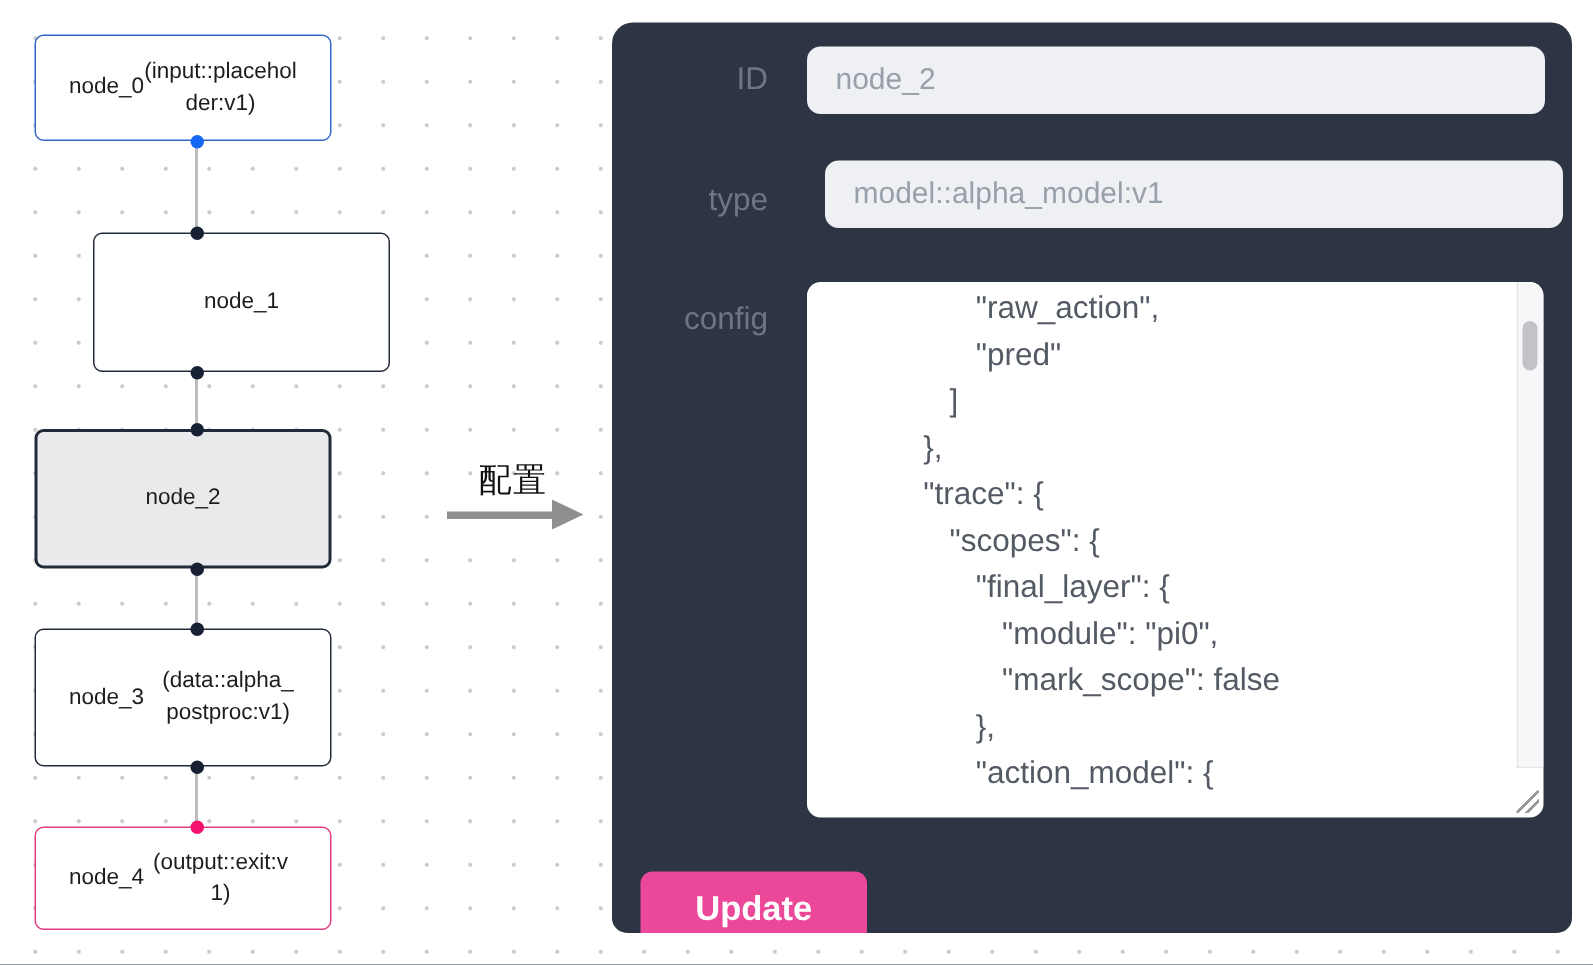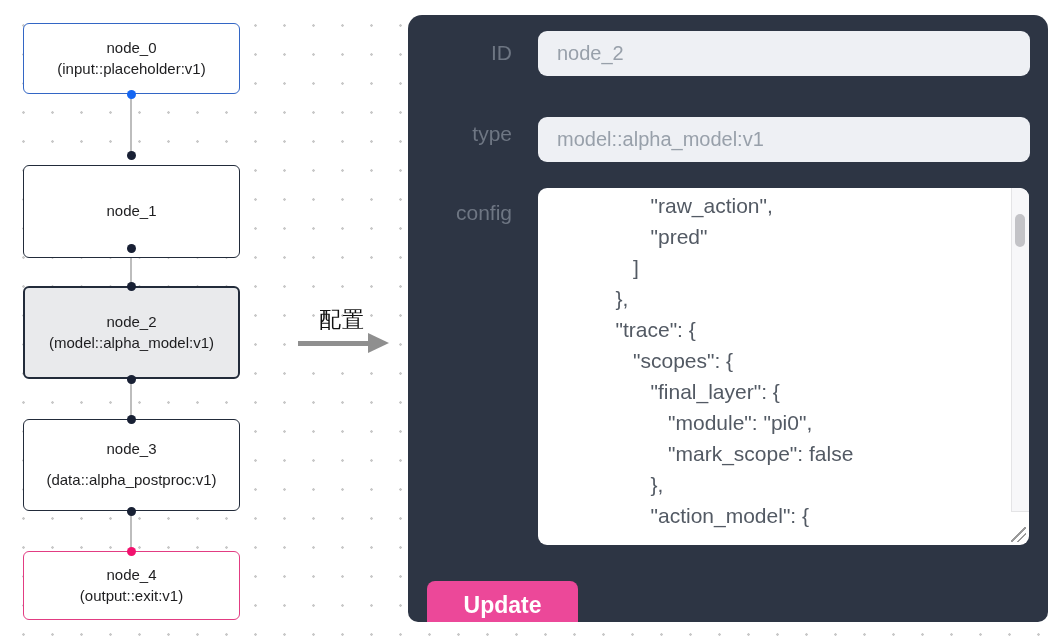--- a/index.html
+++ b/index.html
@@ -5,29 +5,29 @@
   html,body{margin:0;padding:0;}
   body{
     width:1062px;height:643px;position:relative;overflow:hidden;
     background-color:#ffffff;
     background-image:radial-gradient(circle,#c9c9c9 1.1px,transparent 1.5px);
     background-size:29px 29px;background-position:9px 11px;
     font-family:"Liberation Sans",sans-serif;
   }
   
   .node{
-    position:absolute;left:23px;width:217px;box-sizing:border-box;
+    position:absolute;left:23px;width:198px;box-sizing:border-box;
     background:#ffffff;border:1.5px solid #222b3a;border-radius:6px;
-    display:flex;flex-direction:column;align-items:center;justify-content:center;
+    display:flex;flex-direction:row;align-items:center;justify-content:center;
     text-align:center;color:#1d1d1f;font-size:15px;line-height:1.38;
     padding:4px 22px;z-index:2;
   }
   .node .sub{word-break:break-all;}
   .n0{top:23px;height:71px;border-color:#3366c5;}
-  .n1{top:165px;height:93px;}
+  .n1{top:155px;height:93px;margin-left:39px;}
   .n2{top:286px;height:93px;background:#e9eaec;border-width:2px;}
   .n3{top:419px;height:92px;gap:10px;}
   .n4{top:551px;height:69px;border-color:#e23c82;}
   .edge{position:absolute;left:130px;width:1.5px;background:#bdbdbd;z-index:1;}
   .e0{top:94px;height:61px;} .e1{top:248px;height:38px;}
   .e2{top:379px;height:40px;} .e3{top:511px;height:40px;}
   .port{position:absolute;left:126.5px;width:9px;height:9px;border-radius:50%;
     background:#182034;z-index:3;}
   .p-blue{background:#1566f2;} .p-pink{background:#f2116e;}
   
@@ -39,21 +39,21 @@
     border-bottom:10.5px solid transparent;}
   
   .panel{position:absolute;left:408px;top:15px;width:640px;height:607px;
     background:#2d3544;border-radius:14px 14px 10px 10px;overflow:hidden;z-index:4;}
   .flabel{position:absolute;left:20px;width:84px;text-align:right;
     color:#6e7683;font-size:21px;}
   .lbl-id{top:26px;} .lbl-type{top:107px;} .lbl-config{top:186px;}
   .input{position:absolute;left:130px;width:492px;height:45px;box-sizing:border-box;
     background:#eef0f4;border-radius:9px;display:flex;align-items:center;
     padding-left:19px;font-size:20px;color:#98a0aa;}
-  .in-id{top:16px;} .in-type{top:102px;}
+  .in-id{top:16px;} .in-type{top:92px;margin-left:12px;}
   .textarea{position:absolute;left:130px;top:173px;width:491px;height:357px;
     background:#ffffff;border-radius:9px;overflow:hidden;}
   .code{position:absolute;left:0;top:2px;right:19px;bottom:0;
     padding:0 0 0 60px;font-size:21px;line-height:31px;color:#50holder;}
   .code{color:#535a64;}
   .cl{white-space:pre;}
   .vscroll{position:absolute;right:0;top:0;width:18px;height:324px;
     background:#f7f7f9;border-left:1px solid #e4e4e6;border-bottom:1px solid #e4e4e6;
     border-radius:0 9px 0 0;box-sizing:border-box;}
   .vthumb{position:absolute;left:3px;top:26px;width:10px;height:33px;
@@ -74,21 +74,20 @@
 
   <div class="node n0">
     <div>node_0</div>
     <div class="sub">(input::placeholder:v1)</div>
   </div>
   <div class="node n1">
     <div>node_1</div>
   </div>
   <div class="node n2">
     <div>node_2</div>
-    <div class="sub">(model::alpha_model:v1)</div>
   </div>
   <div class="node n3">
     <div>node_3</div>
     <div class="sub">(data::alpha_postproc:v1)</div>
   </div>
   <div class="node n4">
     <div>node_4</div>
     <div class="sub">(output::exit:v1)</div>
   </div>
 

